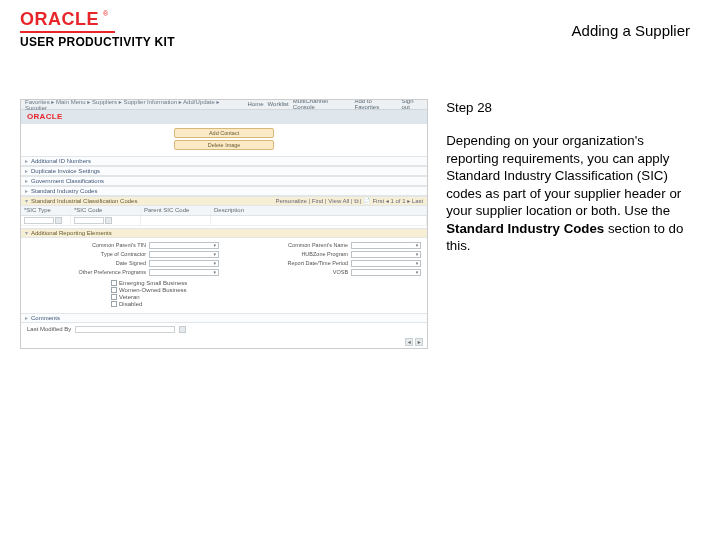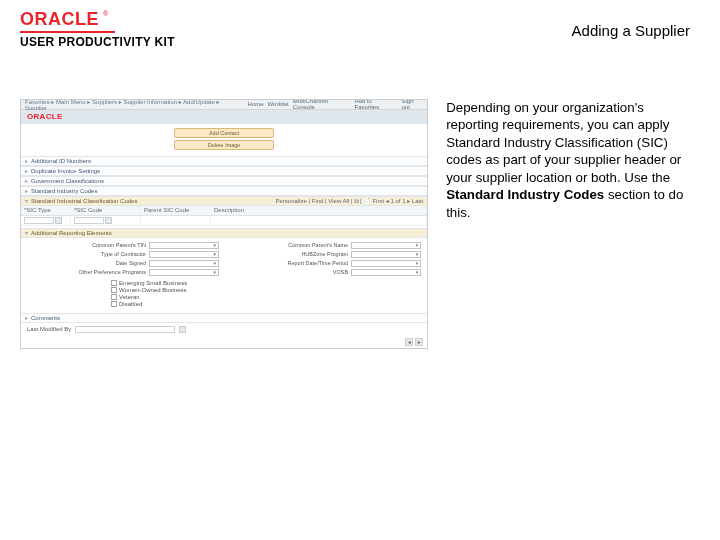--- a/index.html
+++ b/index.html
@@ -211,20 +211,21 @@
           </div>
           <div class="ss-scroll">
             <span class="arrow">◂</span>
             <span class="arrow">▸</span>
           </div>
         </div>
       </div>
     </div>
 
     <div class="instructions">
+      <p class="step">Step 28</p>
       <p>
         <span>Depending on your organization's reporting requirements, you can apply Standard Industry Classification (SIC) codes as part of your supplier header or your supplier location or both. Use the </span>
         <b>Standard Industry Codes</b>
         <span> section to do this.</span>
       </p>
     </div>
   </div>
 </div>
 
 </body></html>

